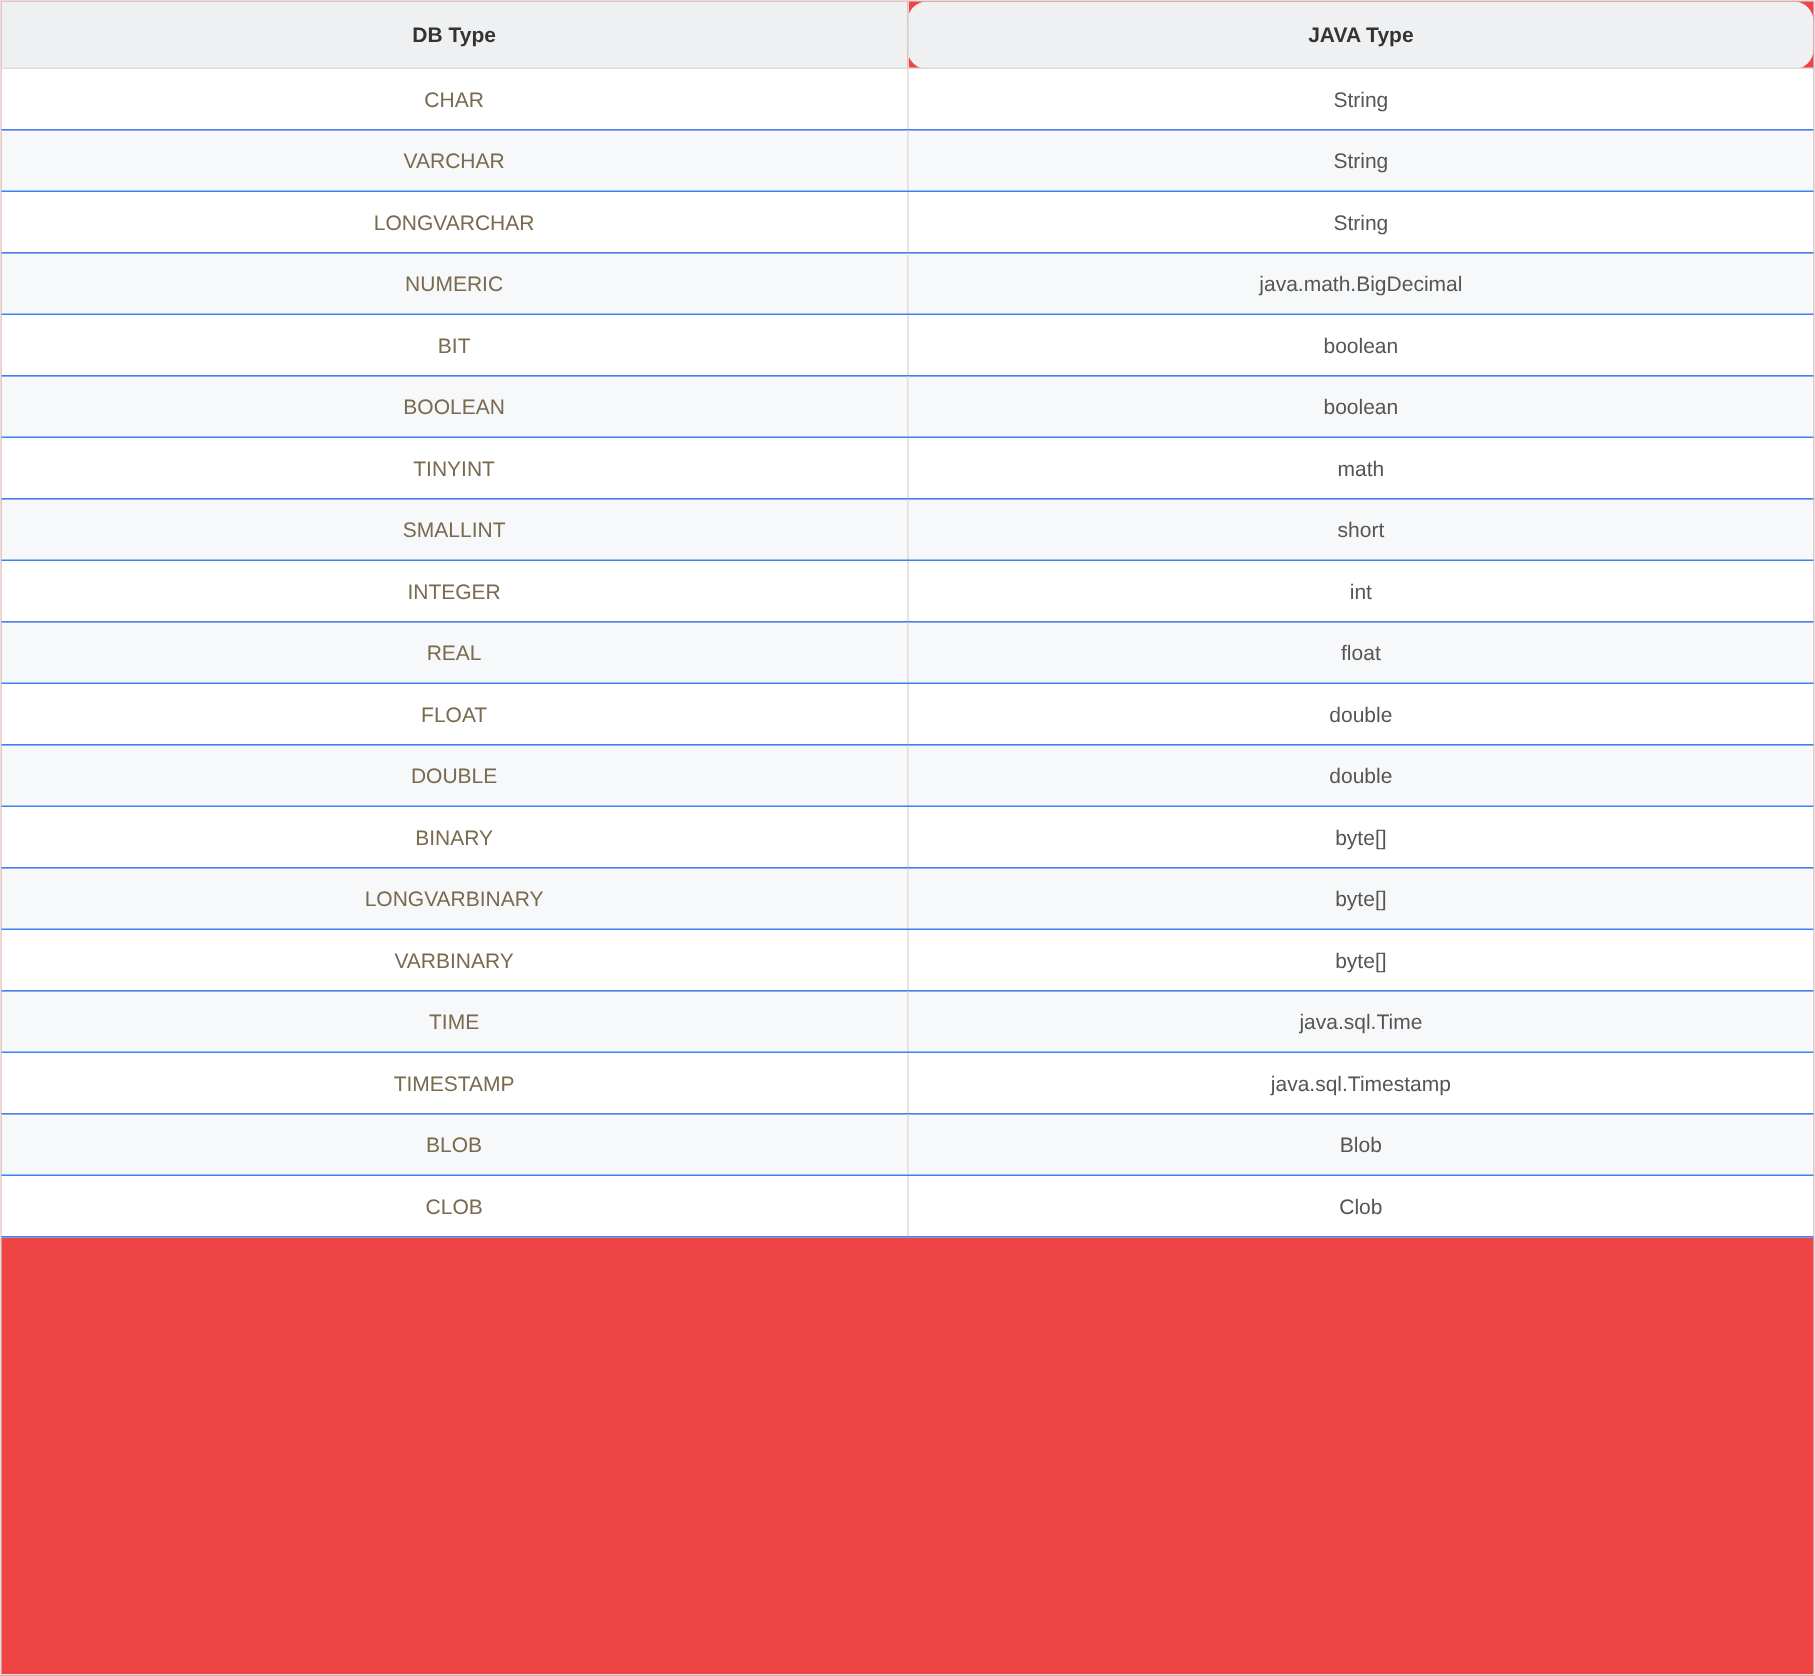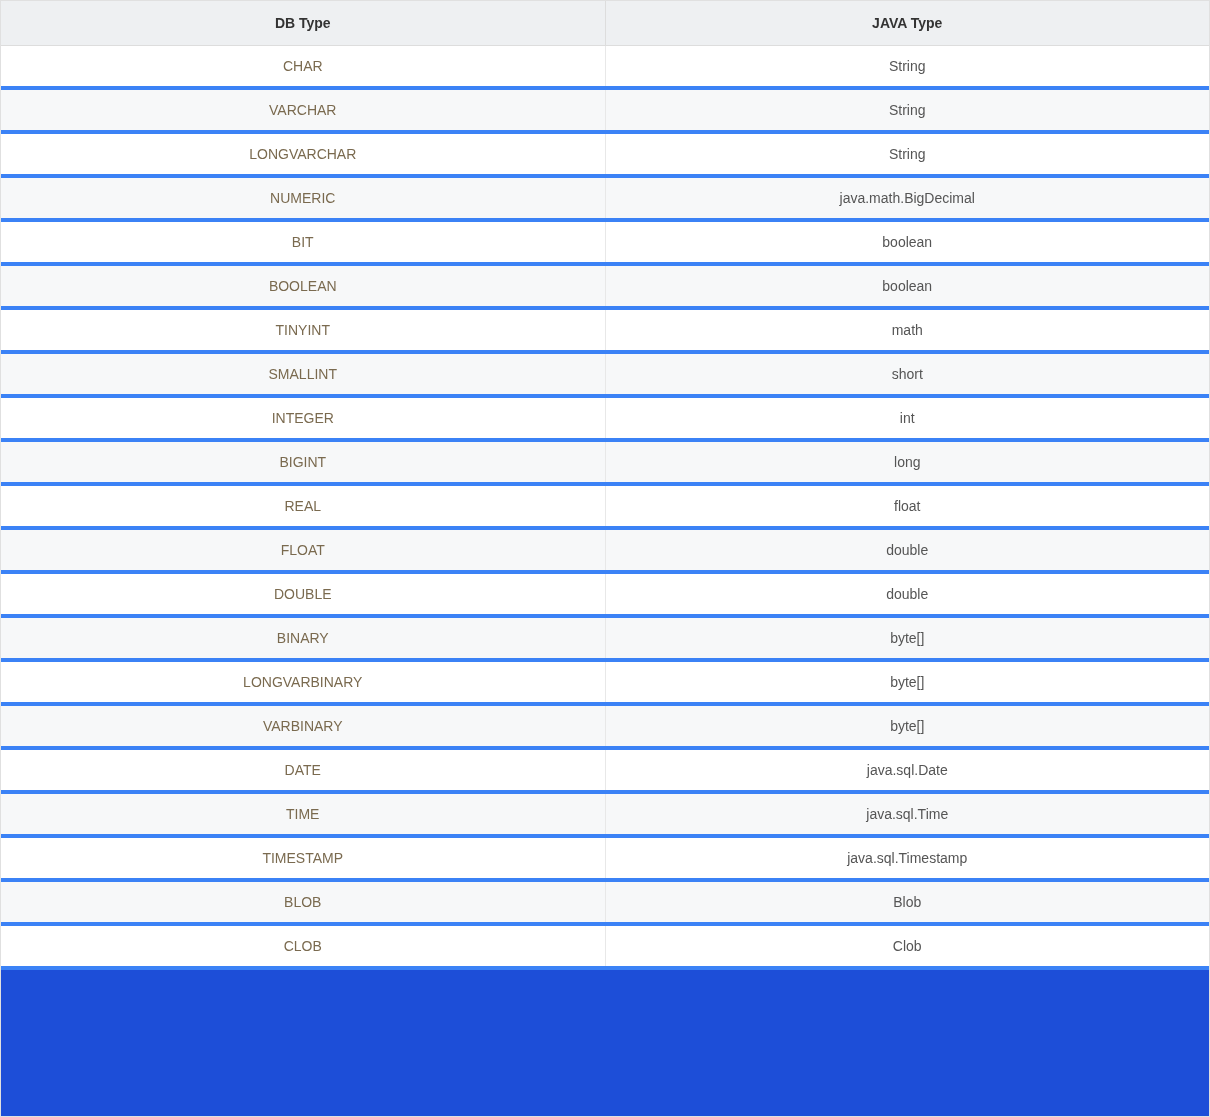--- a/index.html
+++ b/index.html
@@ -11,21 +11,21 @@
     body {
       background-color: #f5f6f7;
       font-family: Arial, sans-serif;
       font-size: 14px;
       color: #444;
     }
 
     .table-container {
       width: 1210px;
       min-height: 1117px;
-      background: #1d4ed8;
+      background: #ef4444;
       border: 1px solid #e0e0e0;
     }
 
     table {
       width: 100%;
       border-collapse: collapse;
     }
 
     thead tr {
       background-color: #eef0f2;
@@ -36,34 +36,35 @@
       text-align: center;
       font-weight: bold;
       font-size: 14px;
       color: #333;
       border-bottom: 1px solid #ddd;
       border-right: 1px solid #ddd;
     }
 
     thead th:last-child {
       border-right: none;
+      border-radius: 13px;
     }
 
     tbody tr:nth-child(odd) {
       background-color: #fff;
     }
 
     tbody tr:nth-child(even) {
       background-color: #f7f8f9;
     }
 
     tbody td {
       padding: 12px 14px;
       text-align: center;
-      border-bottom: 4px solid #3b82f6;
+      border-bottom: 1px solid #3b82f6;
       border-right: 1px solid #e8e8e8;
       font-size: 14px;
     }
 
     tbody td:last-child {
       border-right: none;
     }
 
     .db-type {
       color: #7a6a4f;
@@ -129,24 +130,20 @@
         </tr>
         <tr>
           <td class="db-type">SMALLINT</td>
           <td class="java-type">short</td>
         </tr>
         <tr>
           <td class="db-type">INTEGER</td>
           <td class="java-type">int</td>
         </tr>
         <tr>
-          <td class="db-type">BIGINT</td>
-          <td class="java-type">long</td>
-        </tr>
-        <tr>
           <td class="db-type">REAL</td>
           <td class="java-type">float</td>
         </tr>
         <tr>
           <td class="db-type">FLOAT</td>
           <td class="java-type">double</td>
         </tr>
         <tr>
           <td class="db-type">DOUBLE</td>
           <td class="java-type">double</td>
@@ -157,24 +154,20 @@
         </tr>
         <tr>
           <td class="db-type">LONGVARBINARY</td>
           <td class="java-type">byte[]</td>
         </tr>
         <tr>
           <td class="db-type">VARBINARY</td>
           <td class="java-type">byte[]</td>
         </tr>
         <tr>
-          <td class="db-type">DATE</td>
-          <td class="java-type">java.sql.Date</td>
-        </tr>
-        <tr>
           <td class="db-type">TIME</td>
           <td class="java-type">java.sql.Time</td>
         </tr>
         <tr>
           <td class="db-type">TIMESTAMP</td>
           <td class="java-type">java.sql.Timestamp</td>
         </tr>
         <tr>
           <td class="db-type">BLOB</td>
           <td class="java-type">Blob</td>

